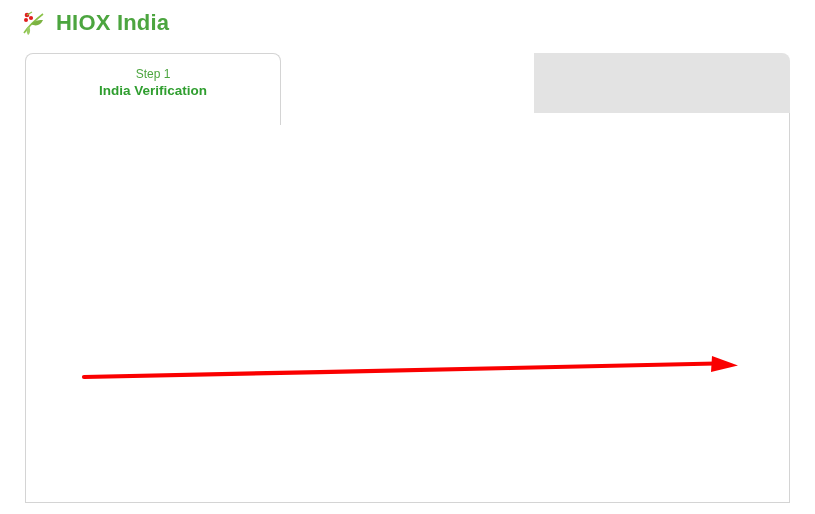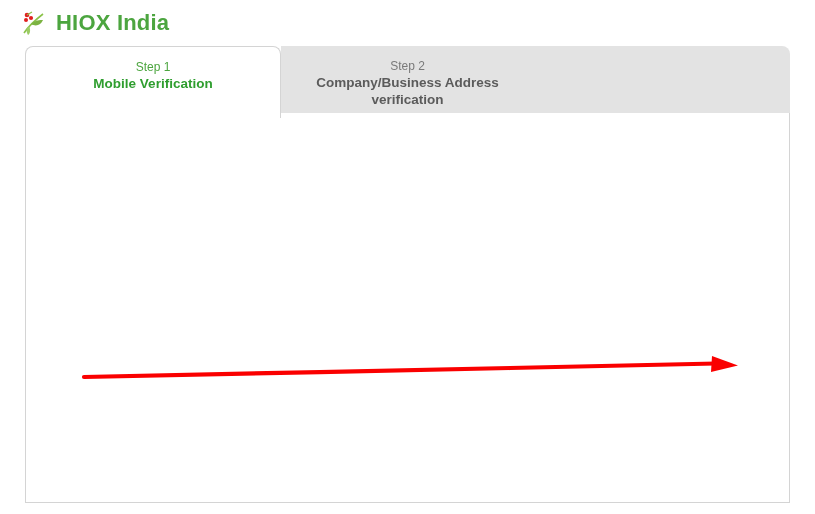--- a/index.html
+++ b/index.html
@@ -55,21 +55,21 @@
   .tab-strip {
     position: absolute;
     left: 0;
     top: 0;
     width: 765px;
     height: 68px;
   }
 
   .tab {
     position: absolute;
-    top: 0;
+    top: 7px;
     box-sizing: border-box;
     text-align: center;
     padding-top: 12px;
     background: #e3e3e3;
     border-radius: 8px 8px 0 0;
     height: 68px;
   }
   .tab-step {
     font-size: 12px;
     line-height: 16px;
@@ -255,27 +255,23 @@
 </div>
 
 <div class="wizard-card">
 
   <div class="card-body"></div>
 
   <div class="tab-strip">
 
     <div class="tab tab-1">
       <div class="tab-step">Step 1</div>
-      <div class="tab-name">Mobile Verification</div>
+      <div class="tab-name">India Verification</div>
     </div>
 
-    <div class="tab tab-2">
-      <div class="tab-step">Step 2</div>
-      <div class="tab-name">Company/Business Address verification</div>
-    </div>
 
     <div class="tab tab-3">
     </div>
 
   </div>
   <div class="active-tab-joiner"></div>
 
   <div class="field-label">MOBILE NUMBER</div>
 
   <div class="text-input input-mobile">

